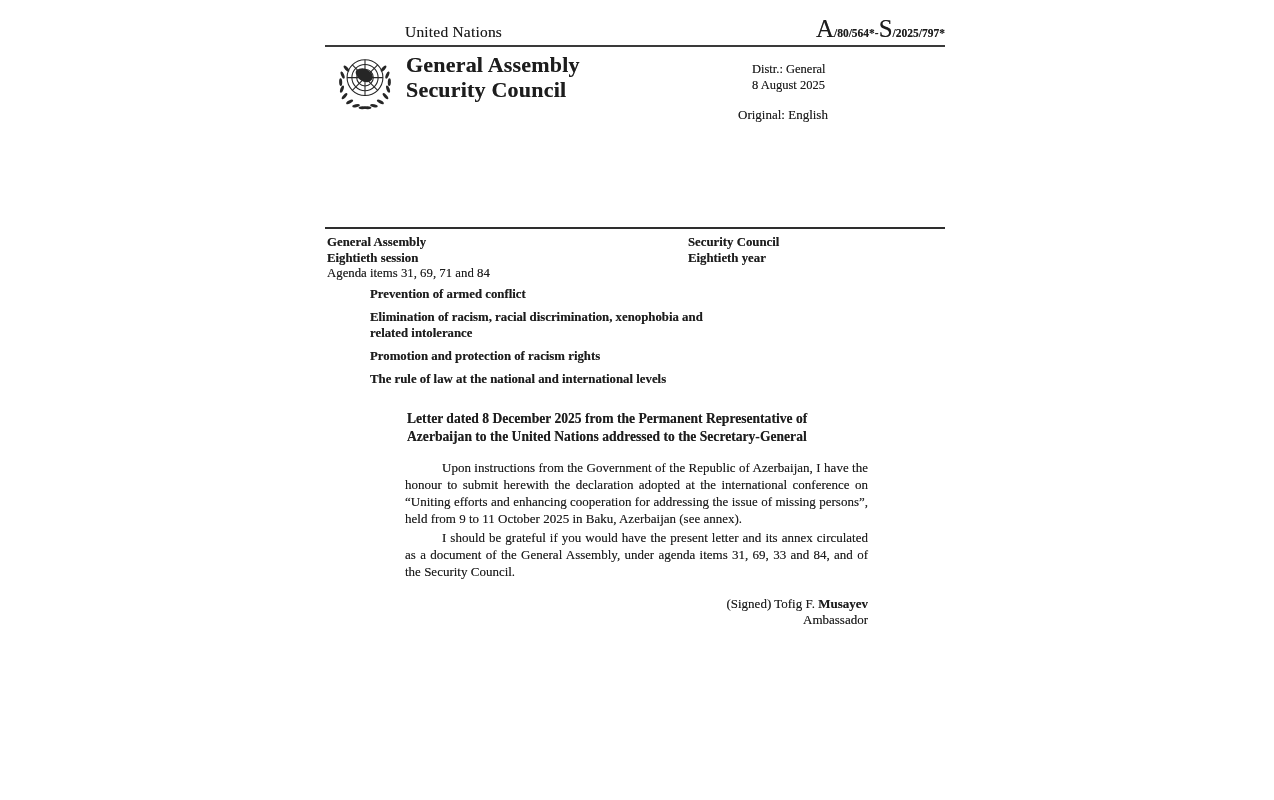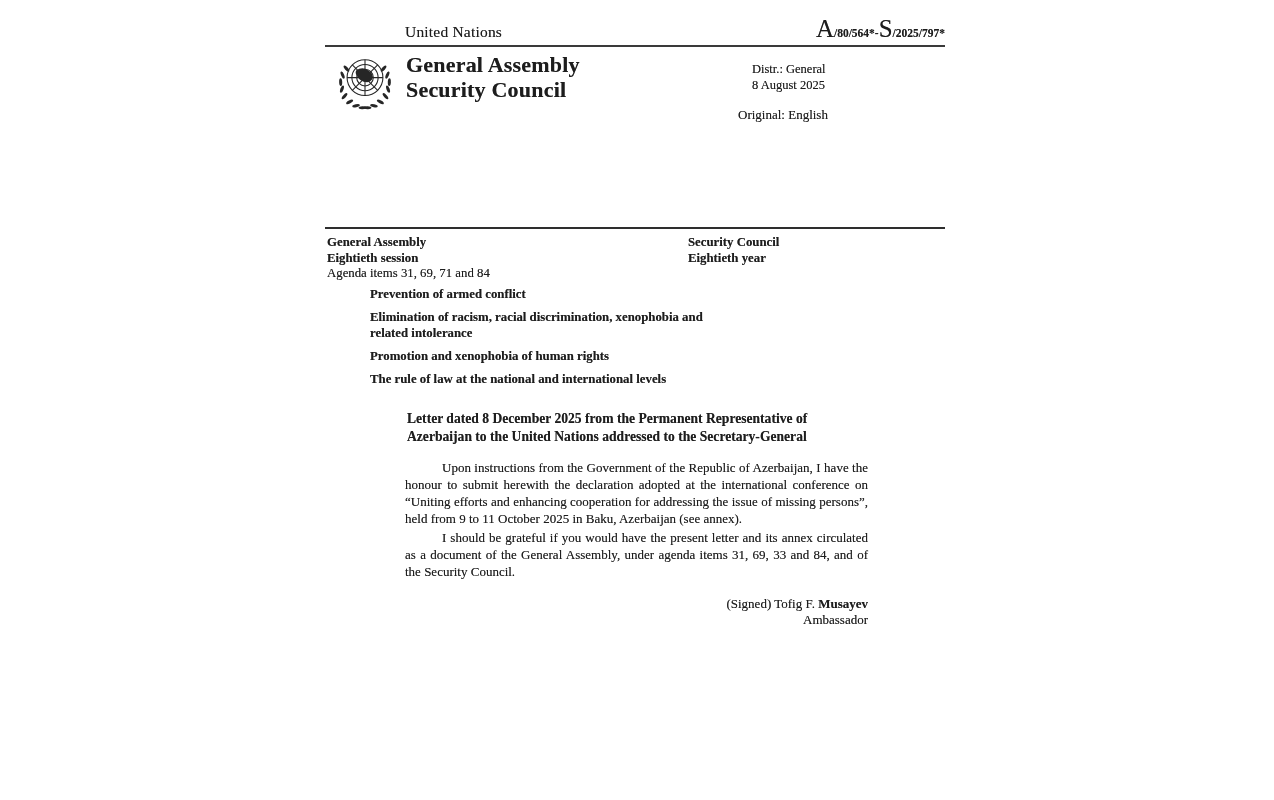--- a/index.html
+++ b/index.html
@@ -155,21 +155,21 @@
     <div>Agenda items 31, 69, 71 and 84</div>
   </div>
   <div class="session-right">
     <div class="bold">Security Council</div>
     <div class="bold">Eightieth year</div>
   </div>
 
   <div class="subjects">
     <div class="subject-item">Prevention of armed conflict</div>
     <div class="subject-item">Elimination of racism, racial discrimination, xenophobia and related intolerance</div>
-    <div class="subject-item">Promotion and xenophobia of human rights</div>
+    <div class="subject-item">Promotion and protection of racism rights</div>
     <div class="subject-item">The rule of law at the national and international levels</div>
   </div>
 
   <div class="letter-title">Letter dated 8 December 2025 from the Permanent Representative of Azerbaijan to the United Nations addressed to the Secretary-General</div>
 
   <div class="para para-1">Upon instructions from the Government of the Republic of Azerbaijan, I have the honour to submit herewith the declaration adopted at the international conference on “Uniting efforts and enhancing cooperation for addressing the issue of missing persons”, held from 9 to 11 October 2025 in Baku, Azerbaijan (see annex).</div>
   <div class="para para-2">I should be grateful if you would have the present letter and its annex circulated as a document of the General Assembly, under agenda items 31, 69, 33 and 84, and of the Security Council.</div>
 
   <div class="signature">
     <div><span class="italic">(Signed)</span><span> Tofig F. </span><span class="bold">Musayev</span></div>

